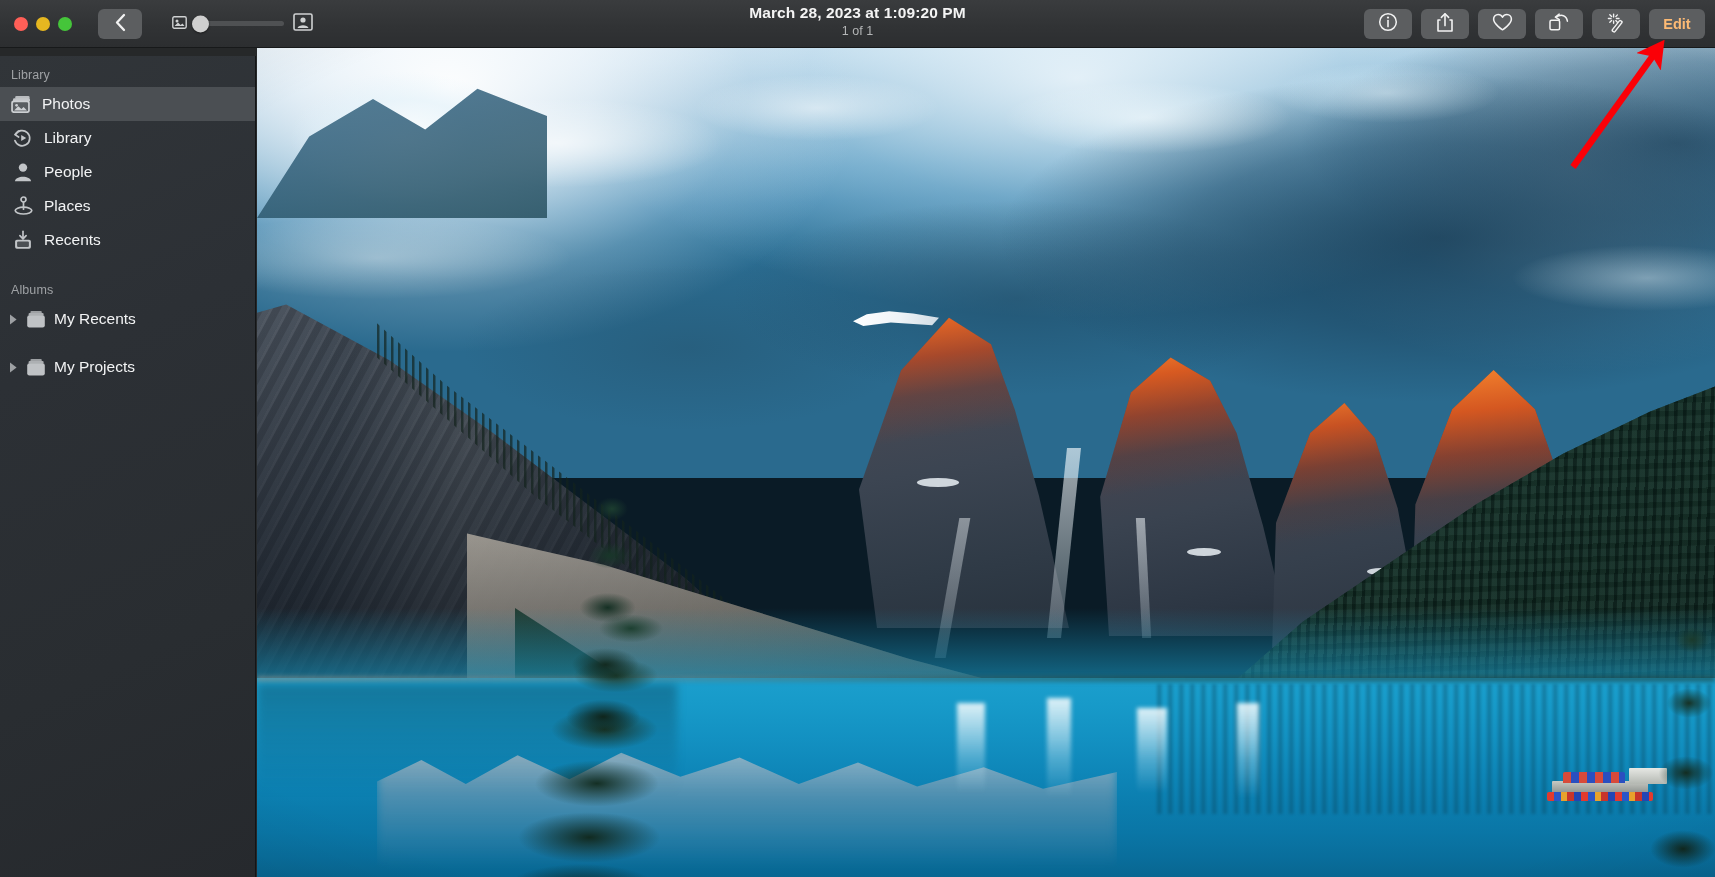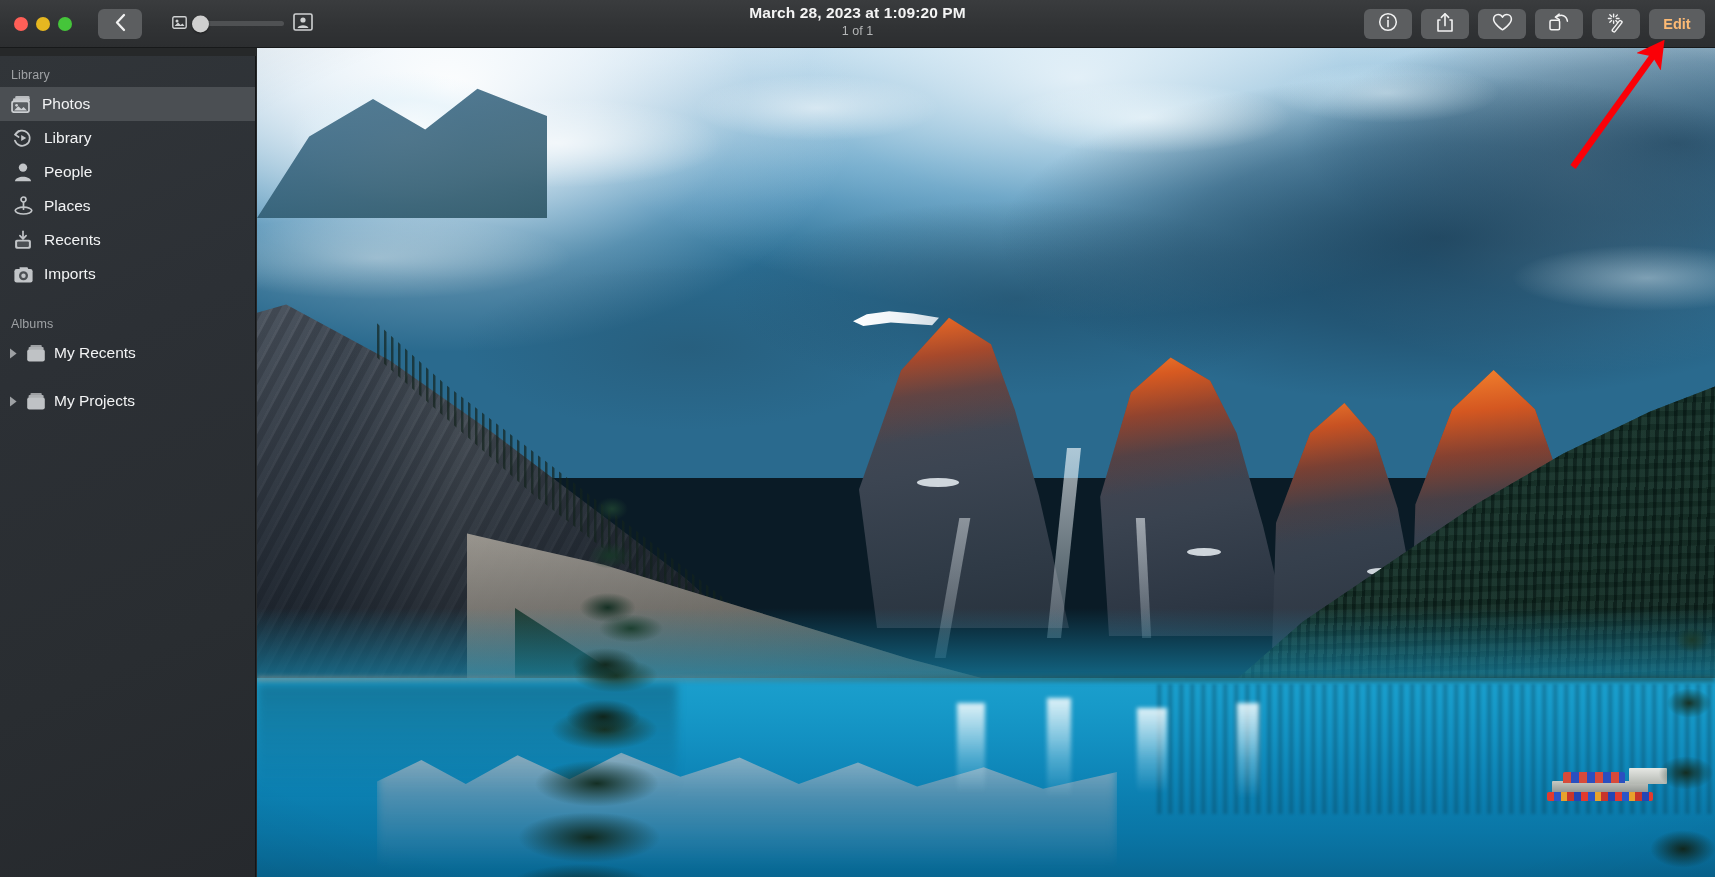--- a/index.html
+++ b/index.html
@@ -537,31 +537,20 @@
         <svg width="20" height="20" viewBox="0 0 20 20">
           <path d="M10 1.3 L10 8.4" stroke="#c2c5c8" stroke-width="1.7" stroke-linecap="round"></path>
           <path d="M6.9 5.6 L10 8.9 L13.1 5.6" fill="none" stroke="#c2c5c8" stroke-width="1.7" stroke-linecap="round" stroke-linejoin="round"></path>
           <rect x="2.1" y="9.7" width="15.8" height="9.1" rx="1.8" fill="#c2c5c8"></rect>
           <rect x="4.1" y="11.6" width="11.8" height="5.3" rx="1" fill="#4c5054"></rect>
         </svg>
       </span>
       <span class="sb-label">Recents</span>
     </div>
 
-    <div class="sb-item">
-      <span class="sb-icon">
-        <svg width="21" height="19" viewBox="0 0 21 19">
-          <path d="M6.6 2.3 L14.4 2.3 L15.6 4.6 L6.6 4.6 Z" fill="#c2c5c8"></path>
-          <rect x="1.4" y="4.0" width="18.2" height="13.6" rx="2.3" fill="#c2c5c8"></rect>
-          <circle cx="10.5" cy="10.8" r="4.5" fill="#4c5054"></circle>
-          <circle cx="10.5" cy="10.8" r="2.2" fill="#c2c5c8"></circle>
-        </svg>
-      </span>
-      <span class="sb-label">Imports</span>
-    </div>
 
     <div class="sb-section-gap"></div>
 
     <div class="sb-header">Albums</div>
 
     <div class="sb-item with-disc">
       <span class="disclosure">
         <svg width="9" height="11" viewBox="0 0 9 11">
             <path d="M1 0.6 L7.6 5.5 L1 10.4 Z" fill="#9da0a3"></path>
           </svg>

